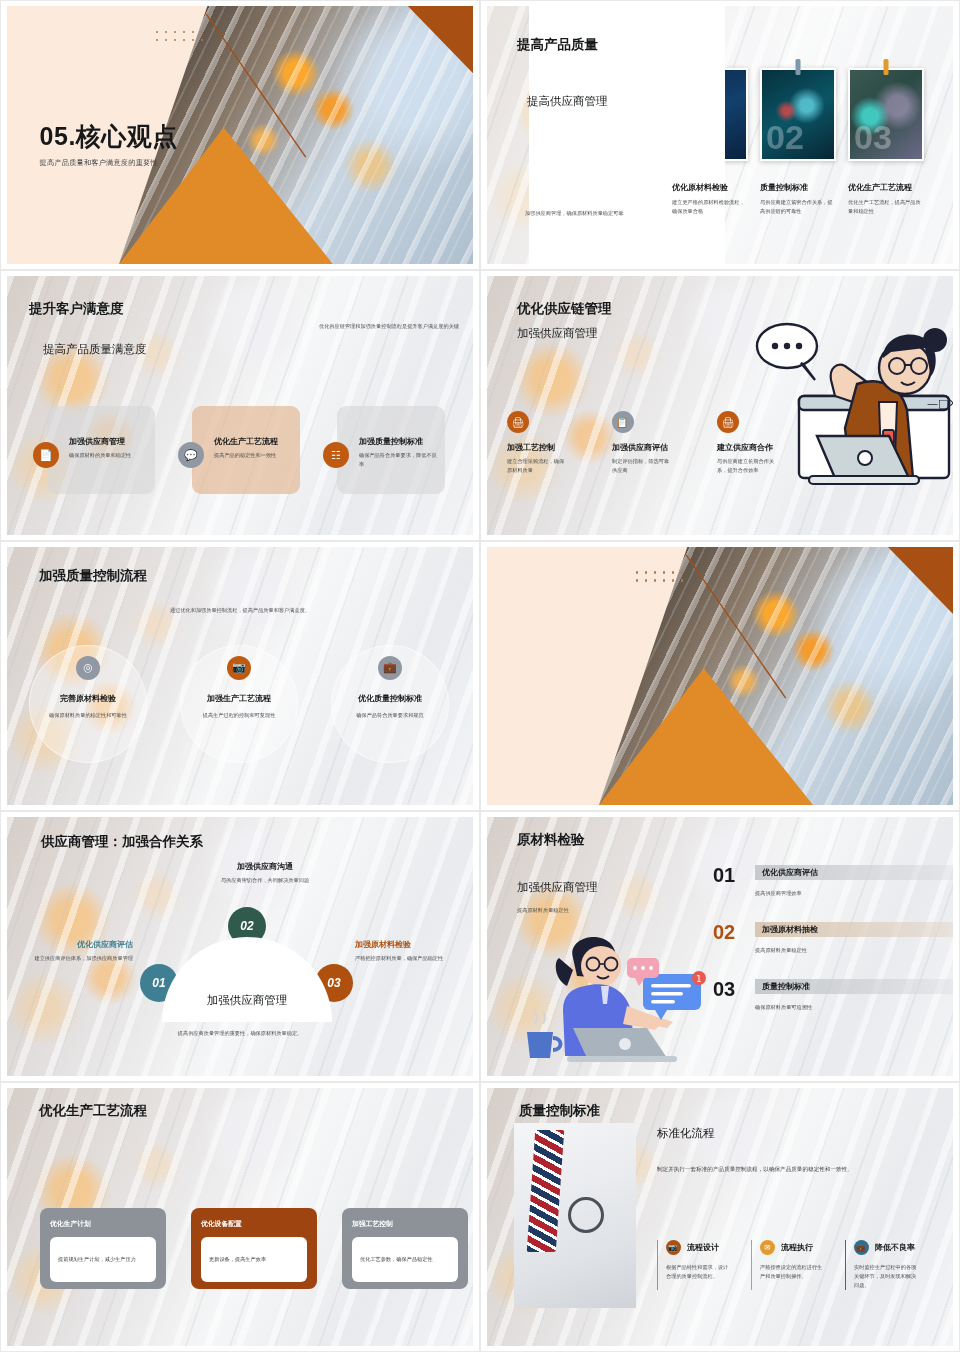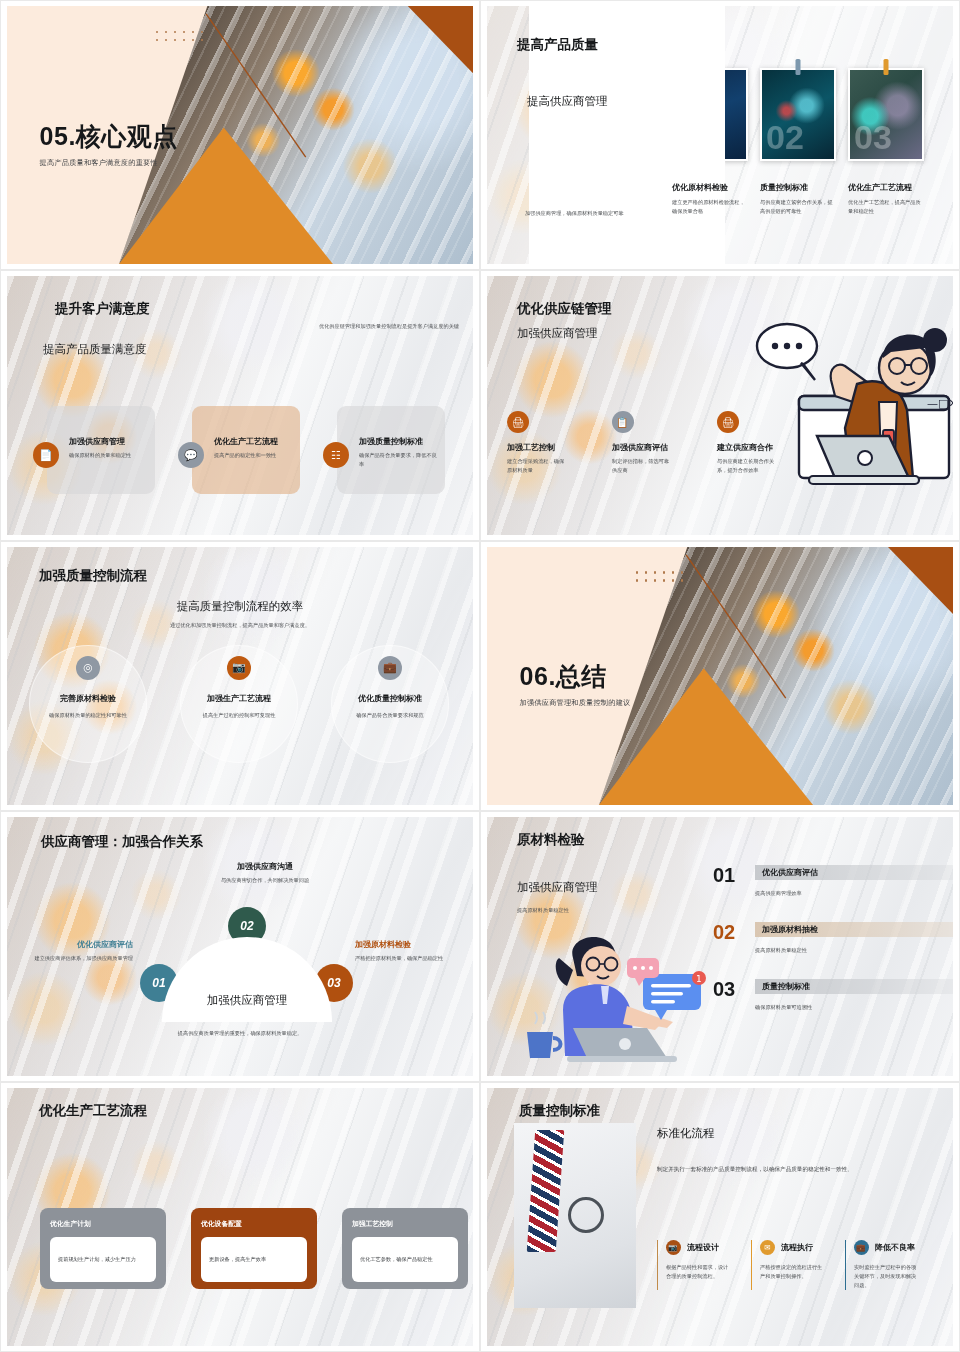--- a/index.html
+++ b/index.html
@@ -255,21 +255,21 @@
         <div class="h3">优化生产工艺流程</div>
         <div class="body" style="margin-top:5px">优化生产工艺流程，提高产品质量和稳定性</div>
       </div>
     </div>
    </div>
   </div>
 
   <div class="slide">
    <div class="inner">
     <div class="labbg"></div>
-    <div style="position:absolute;left:48px;top:24px;z-index:4">
+    <div style="position:absolute;left:22px;top:24px;z-index:4">
       <div class="h1">提升客户满意度</div>
     </div>
     <div style="position:absolute;left:36px;top:66px;z-index:4">
       <div class="h2">提高产品质量满意度</div>
     </div>
     <div style="position:absolute;left:292px;top:46px;width:160px;text-align:right;z-index:4">
       <div class="body">优化供应链管理和加强质量控制流程是提升客户满意度的关键</div>
     </div>
 
     <div class="s3-panels">
@@ -355,21 +355,20 @@
    </div>
   </div>
 
   <div class="slide">
    <div class="inner">
     <div class="labbg"></div>
     <div style="position:absolute;left:32px;top:20px;z-index:4">
       <div class="h1">加强质量控制流程</div>
     </div>
     <div style="position:absolute;left:0;top:52px;width:100%;text-align:center;z-index:4">
-      <div class="h2">提高质量控制流程的效率</div>
       <div class="body" style="margin-top:7px">通过优化和加强质量控制流程，提高产品质量和客户满意度。</div>
     </div>
 
     <div class="s5-circles">
       <div class="s5-c">
         <div class="s5-ico" style="background:#8f98a3">◎</div>
         <div class="h3">完善原材料检验</div>
         <div class="body" style="margin-top:7px;width:80px">确保原材料质量的稳定性和可靠性</div>
       </div>
       <div class="s5-c">
@@ -403,24 +402,20 @@
           <i></i>
           <i></i>
           <i></i>
           <i></i>
           <i></i>
           <i></i>
           <i></i>
           <i></i>
           <i></i>
           <i></i>
-    </div>
-    <div class="cover-text">
-      <div class="cover-title">06.总结</div>
-      <div class="cover-sub">加强供应商管理和质量控制的建议</div>
     </div>
    </div>
   </div>
 
   <div class="slide">
    <div class="inner">
     <div class="labbg"></div>
     <div style="position:absolute;left:34px;top:16px;z-index:5">
       <div class="h1">供应商管理：加强合作关系</div>
     </div>

